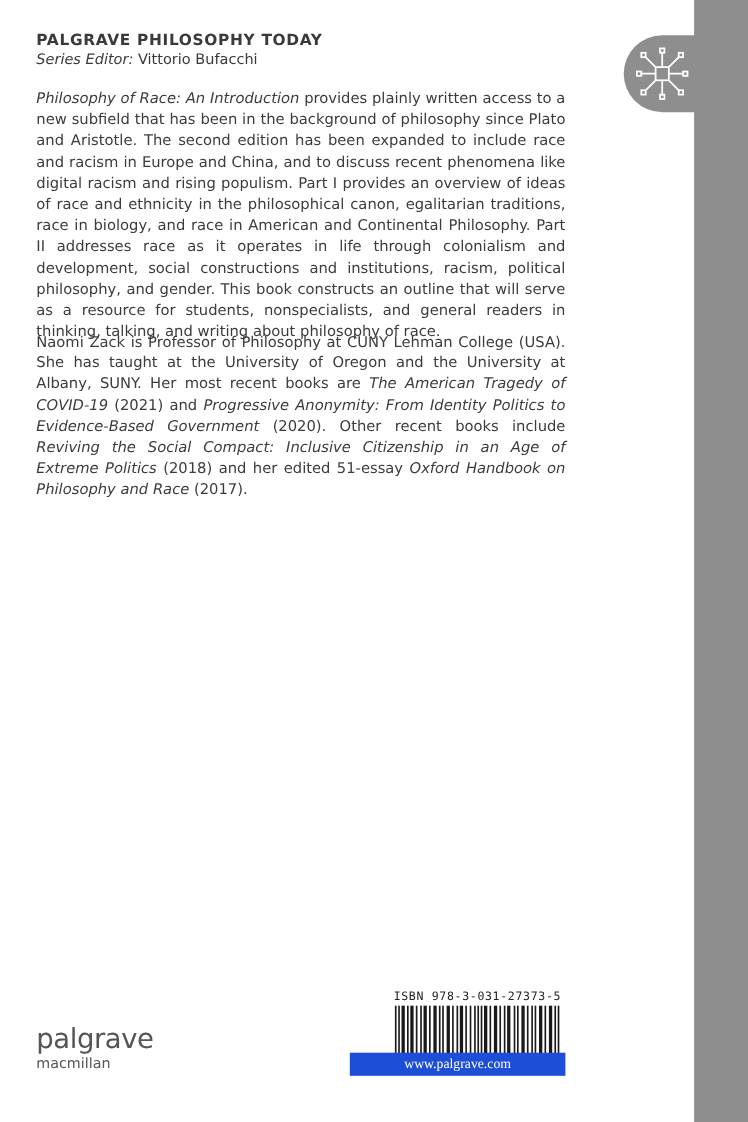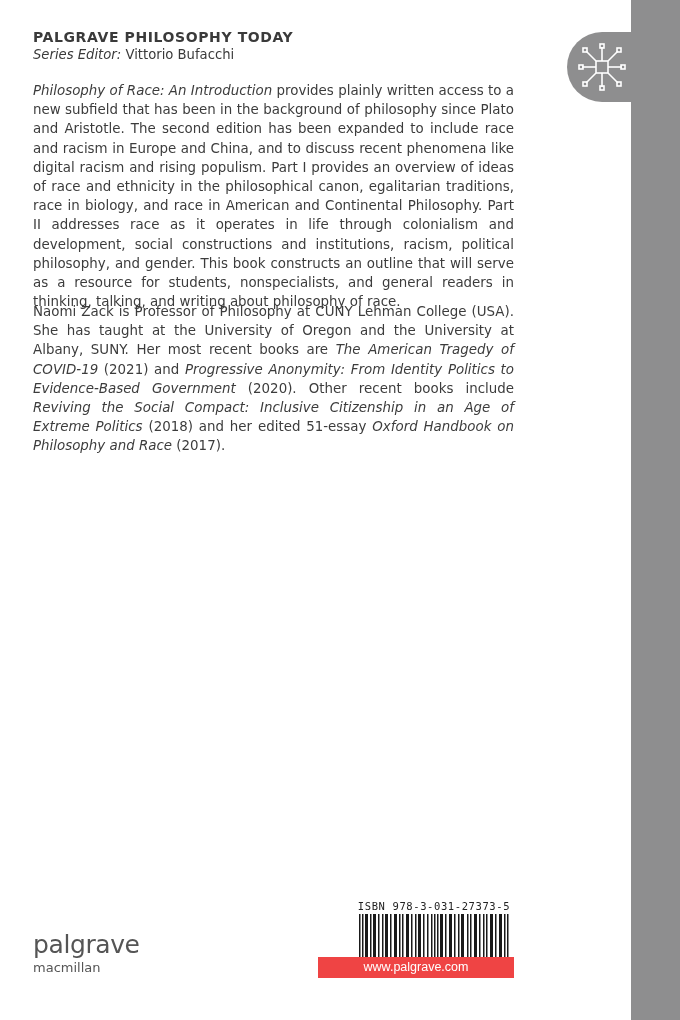--- a/index.html
+++ b/index.html
@@ -41,21 +41,21 @@
     letter-spacing: 0.6px; text-align: center;
   }
   .bars { margin-top: 2px; height: 55px; }
   .ean {
     font-family: "Liberation Sans", sans-serif; font-size: 19px; color: #222;
     margin-top: -14px; letter-spacing: 0.6px; position: relative;
   }
   .ean span { background: #fff; padding: 0 1px; }
   .url-bar {
     position: absolute; left: 318px; top: 957px; width: 196px; height: 21px;
-    background: #ef4444; color: #ffffff; font-family: Liberation Sans, sans-serif;
+    background: #1d4ed8; color: #ffffff; font-family: Liberation Serif, serif;
     font-size: 12.5px; text-align: center; line-height: 21px;
   }
   .pub-logo {
     position: absolute; left: 33px; top: 932px; color: #555;
     font-family: "DejaVu Sans", sans-serif;
   }
   .pub-logo .l1 { font-size: 25px; line-height: 25px; letter-spacing: -0.4px; }
   .pub-logo .l2 { font-size: 13px; line-height: 22px; letter-spacing: 0px; }
 </style>
 </head>

